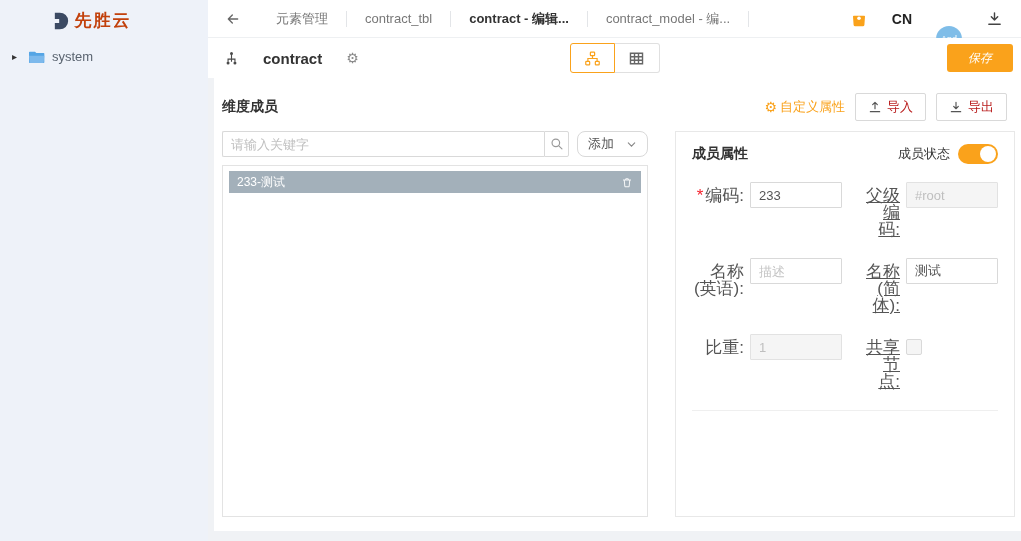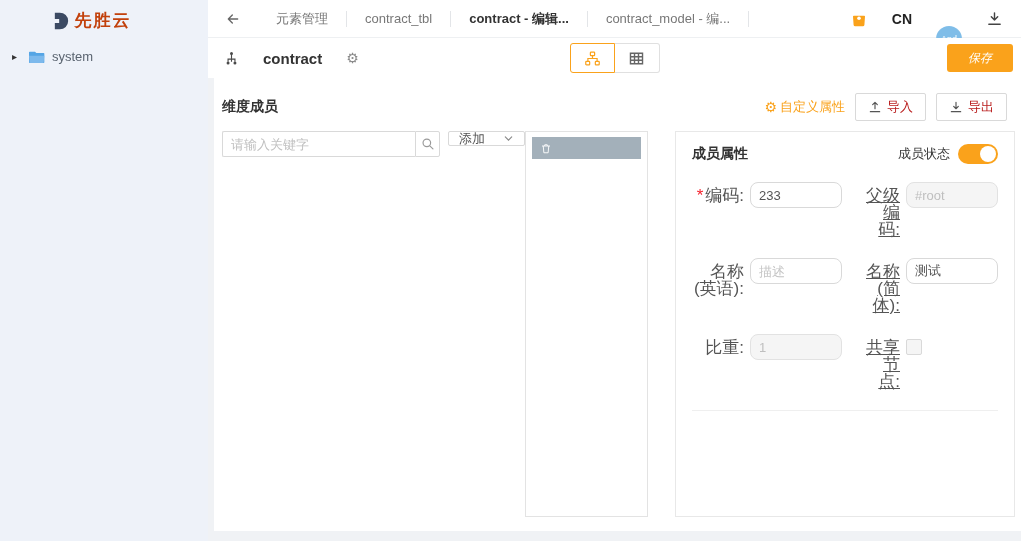--- a/index.html
+++ b/index.html
@@ -47,27 +47,27 @@
   .content { flex:1; background:#fff; margin:0 0 10px 6px; padding:15px 14px 14px 8px; display:flex; flex-direction:column; min-height:0; }
   .content-head { display:flex; align-items:center; margin-bottom:10px; height:28px; }
   .dim-title { font-size:14px; font-weight:bold; color:#333; }
   .head-actions { margin-left:auto; display:flex; align-items:center; gap:10px; }
   .custom-attr { display:flex; align-items:center; gap:3px; color:#faa21b; font-size:13px; cursor:pointer; }
   .io-btn { display:flex; align-items:center; gap:5px; height:28px; padding:0 12px; background:#fff; border:1px solid #d9d9d9; border-radius:2px; font-size:13px; color:#b91c1c; cursor:pointer; font-family:inherit; }
 
   .panels { flex:1; display:flex; min-height:0; }
 
   
-  .left-col { width:426px; flex-shrink:0; display:flex; min-height:0; }
+  .left-col { width:426px; flex-shrink:0; display:flex; flex-direction:column; min-height:0; }
   .search-row { display:flex; margin-bottom:8px; }
   .search-group { flex:1; display:flex; }
   .search-input { flex:1; height:26px; border:1px solid #d9d9d9; border-right:none; border-radius:2px 0 0 2px; padding:0 8px; font-size:13px; color:#555; outline:none; font-family:inherit; }
   .search-input::placeholder { color:#c0c0c0; }
   .search-append { width:25px; height:26px; border:1px solid #d9d9d9; border-radius:0 2px 2px 0; display:flex; align-items:center; justify-content:center; background:#fff; cursor:pointer; }
-  .add-btn { margin-left:8px; height:15px; padding:0 10px; display:flex; align-items:center; gap:18px; background:#fff; border:1px solid #d9d9d9; border-radius:2px; font-size:13px; color:#555; cursor:pointer; font-family:inherit; }
+  .add-btn { margin-left:8px; height:26px; padding:0 10px; display:flex; align-items:center; gap:12px; background:#fff; border:1px solid #d9d9d9; border-radius:8px; font-size:13px; color:#555; cursor:pointer; font-family:inherit; }
   .list-box { flex:1; border:1px solid #e3e3e3; padding:5px 6px; overflow:auto; }
   .list-item { height:22px; display:flex; align-items:center; padding:0 8px; font-size:12px; color:#555; cursor:pointer; }
   .list-item.selected { background:#a3b0ba; color:#fff; }
   .li-label { flex:1; }
   .li-trash { display:flex; align-items:center; cursor:pointer; }
 
   
   .right-col { flex:1; margin-left:27px; border:1px solid #e8e8e8; display:flex; flex-direction:column; min-height:0; }
   .panel-head { display:flex; align-items:center; padding:12px 16px 10px; }
   .panel-title { font-size:14px; font-weight:bold; color:#333; }
@@ -78,21 +78,21 @@
 
   .form { padding:8px 16px 0; }
   .form-row { display:flex; align-items:flex-start; margin-bottom:20px; }
   .form-item { display:flex; align-items:flex-start; }
   .form-item.c1 { width:150px; }
   .form-item.c2 { margin-left:22px; }
   .f-label { font-size:17px; color:#555; text-align:right; line-height:17px; padding-top:5px; margin-right:6px; word-break:break-all; }
   .f-label.w1 { width:52px; }
   .f-label.w2 { width:36px;text-decoration:underline; }
   .req { color:#f5222d; margin-right:2px; }
-  .f-input { width:92px; height:26px; border:1px solid #d9d9d9; border-radius:8px; padding:0 8px; font-size:13px; color:#555; outline:none; font-family:inherit; background:#fff; }
+  .f-input { width:92px; height:26px; border:1px solid #d9d9d9; border-radius:1px; padding:0 8px; font-size:13px; color:#555; outline:none; font-family:inherit; background:#fff; }
   .f-input::placeholder { color:#c4c4c4; }
   .f-input:disabled { background:#f5f5f5; color:#bfbfbf; border-color:#e2e2e2; }
   .checkbox { width:16px; height:16px; border:1px solid #d9d9d9; border-radius:2px; background:#f5f5f5; margin-top:5px; }
   .divider { border-top:1px solid #efefef; margin:16px 0 0; }
 </style>
 </head>
 <body>
 
 <div class="app">
 
@@ -217,20 +217,21 @@
             </span>
             <button class="add-btn">
               <span>添加</span>
               <svg width="11" height="11" viewBox="0 0 24 24" fill="none" stroke="#888" stroke-width="2.4" stroke-linecap="round">
                   <path d="M5 8.5l7 7 7-7"></path>
                 </svg>
             </button>
           </div>
           <div class="list-box">
             <div class="list-item selected">
+              <span class="li-label">233-测试</span>
               <span class="li-trash">
                 <svg width="12" height="13" viewBox="0 0 24 24" fill="none" stroke="#fff" stroke-width="1.8">
                     <path d="M4 7h16M9.5 7V4.5h5V7M6.5 7l1.2 13.5h8.6L17.5 7"></path>
                   </svg>
               </span>
             </div>
           </div>
         </div>
 
         <div class="right-col">

